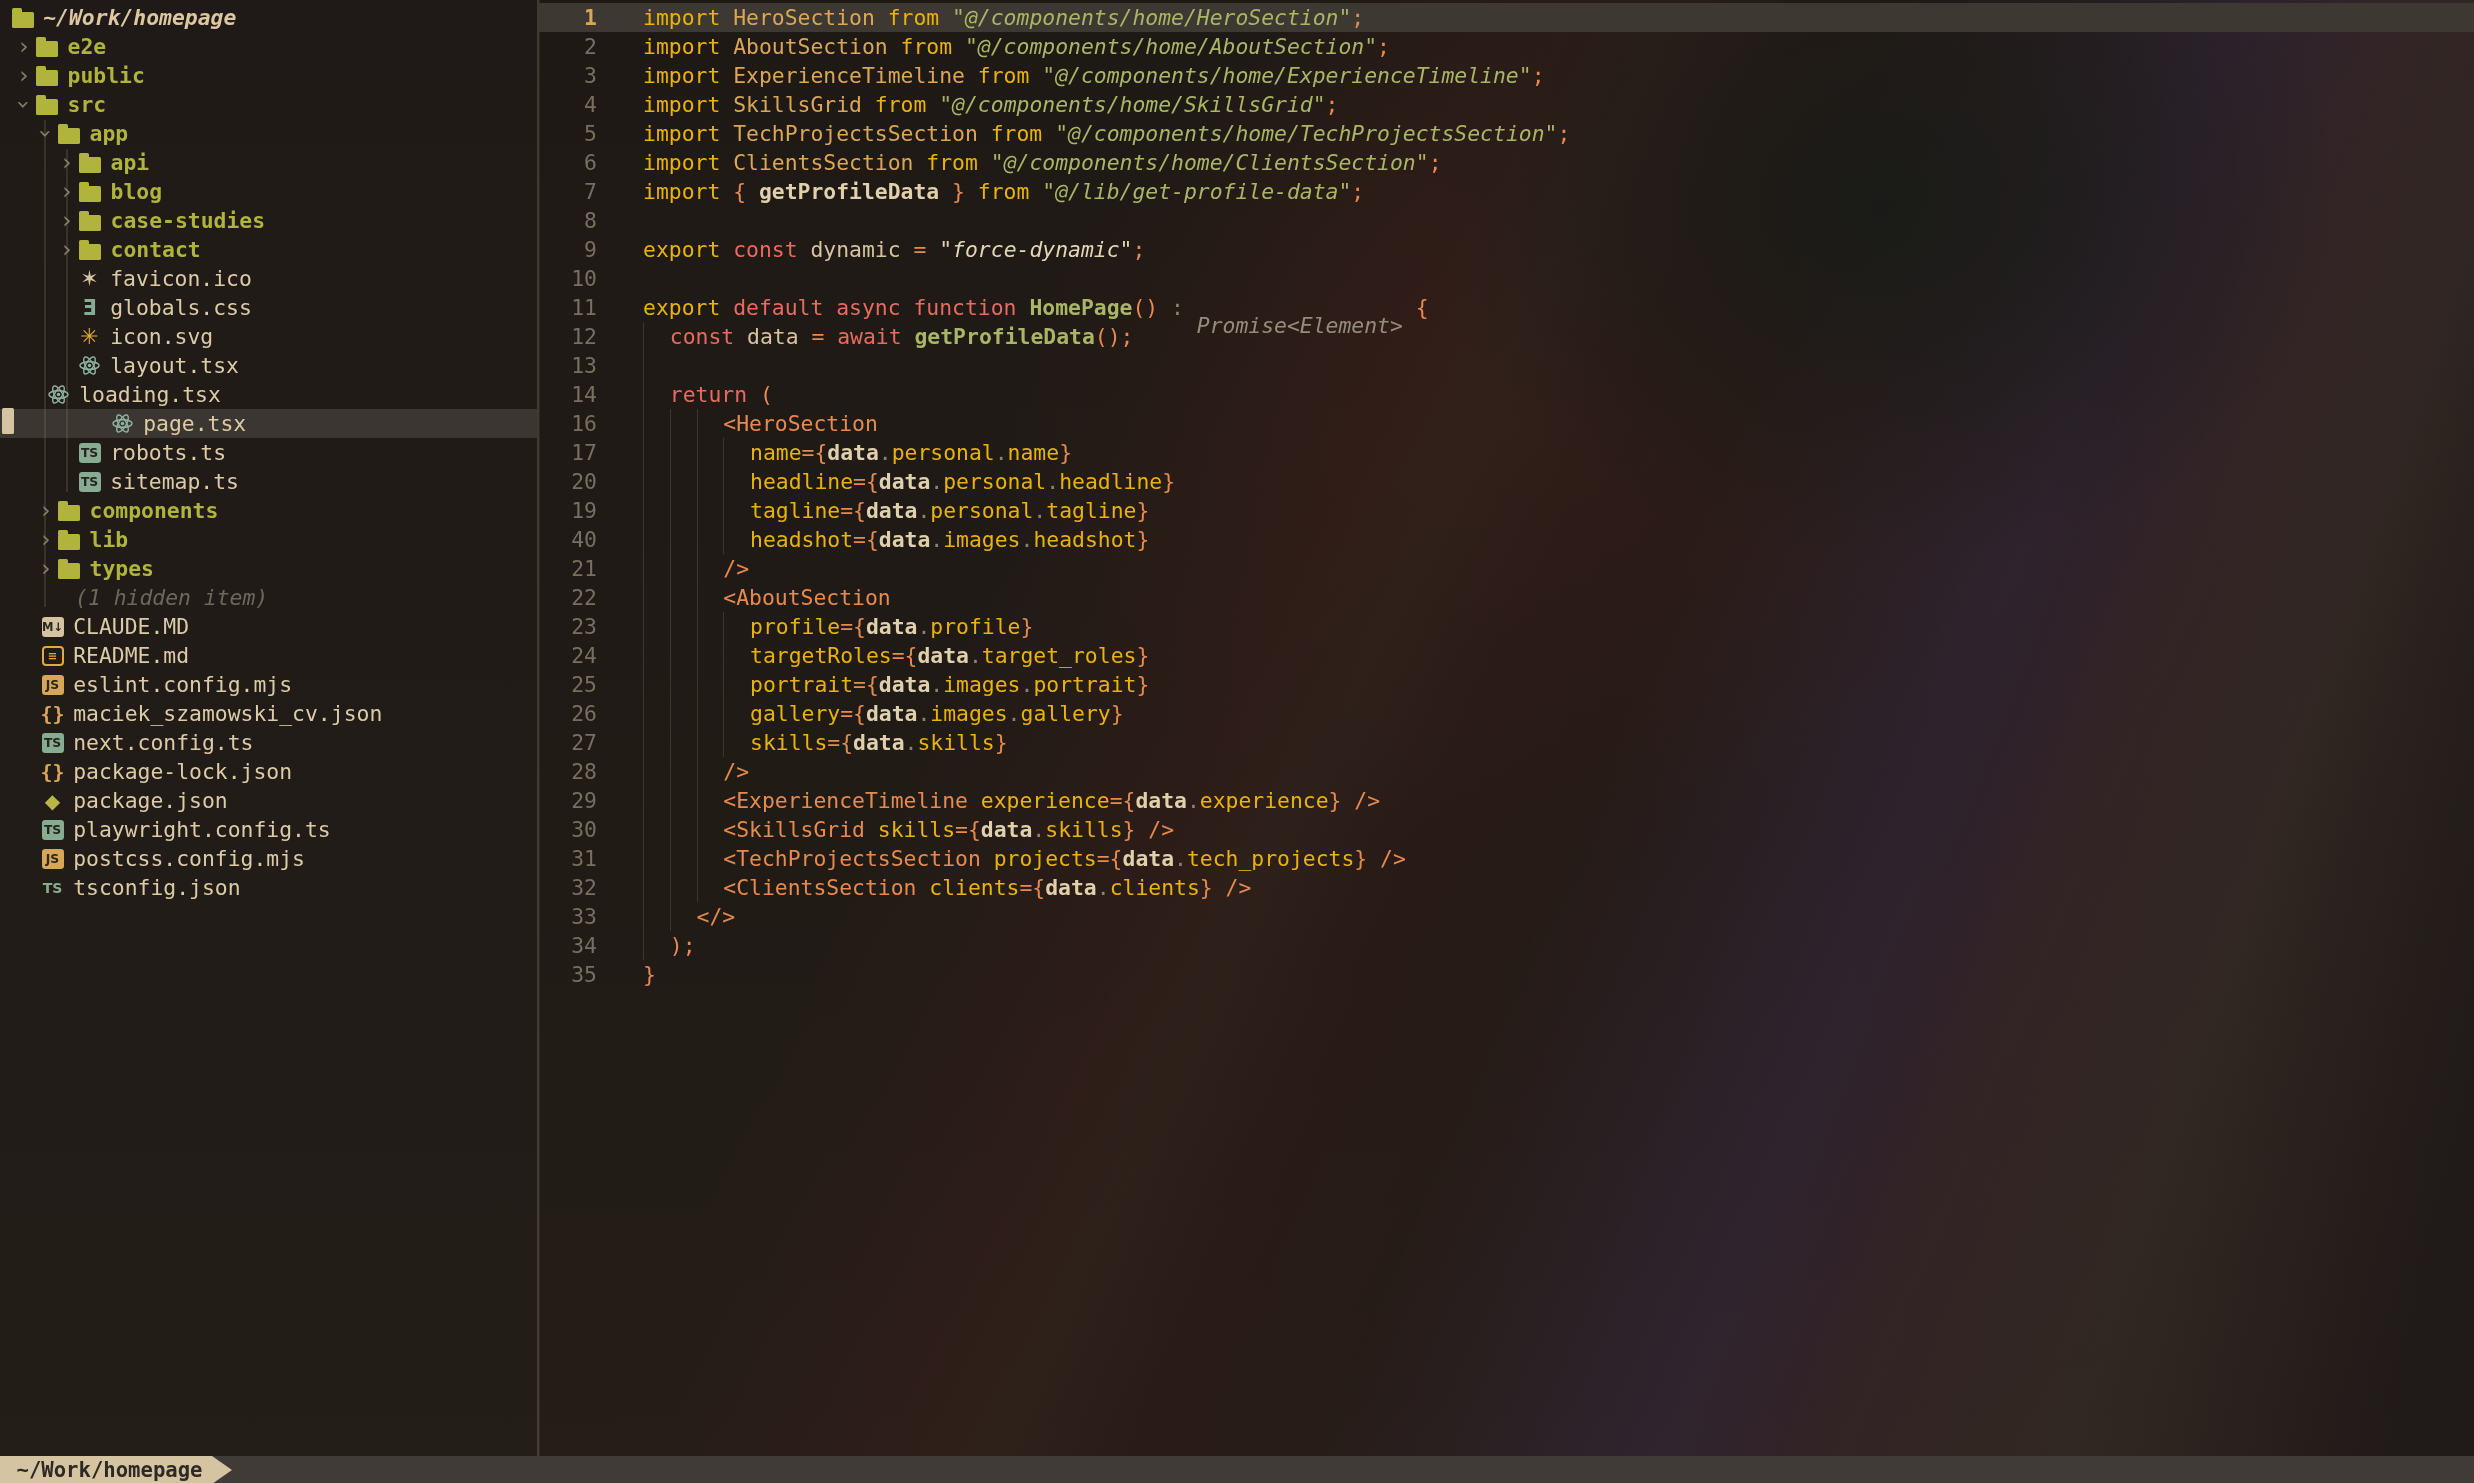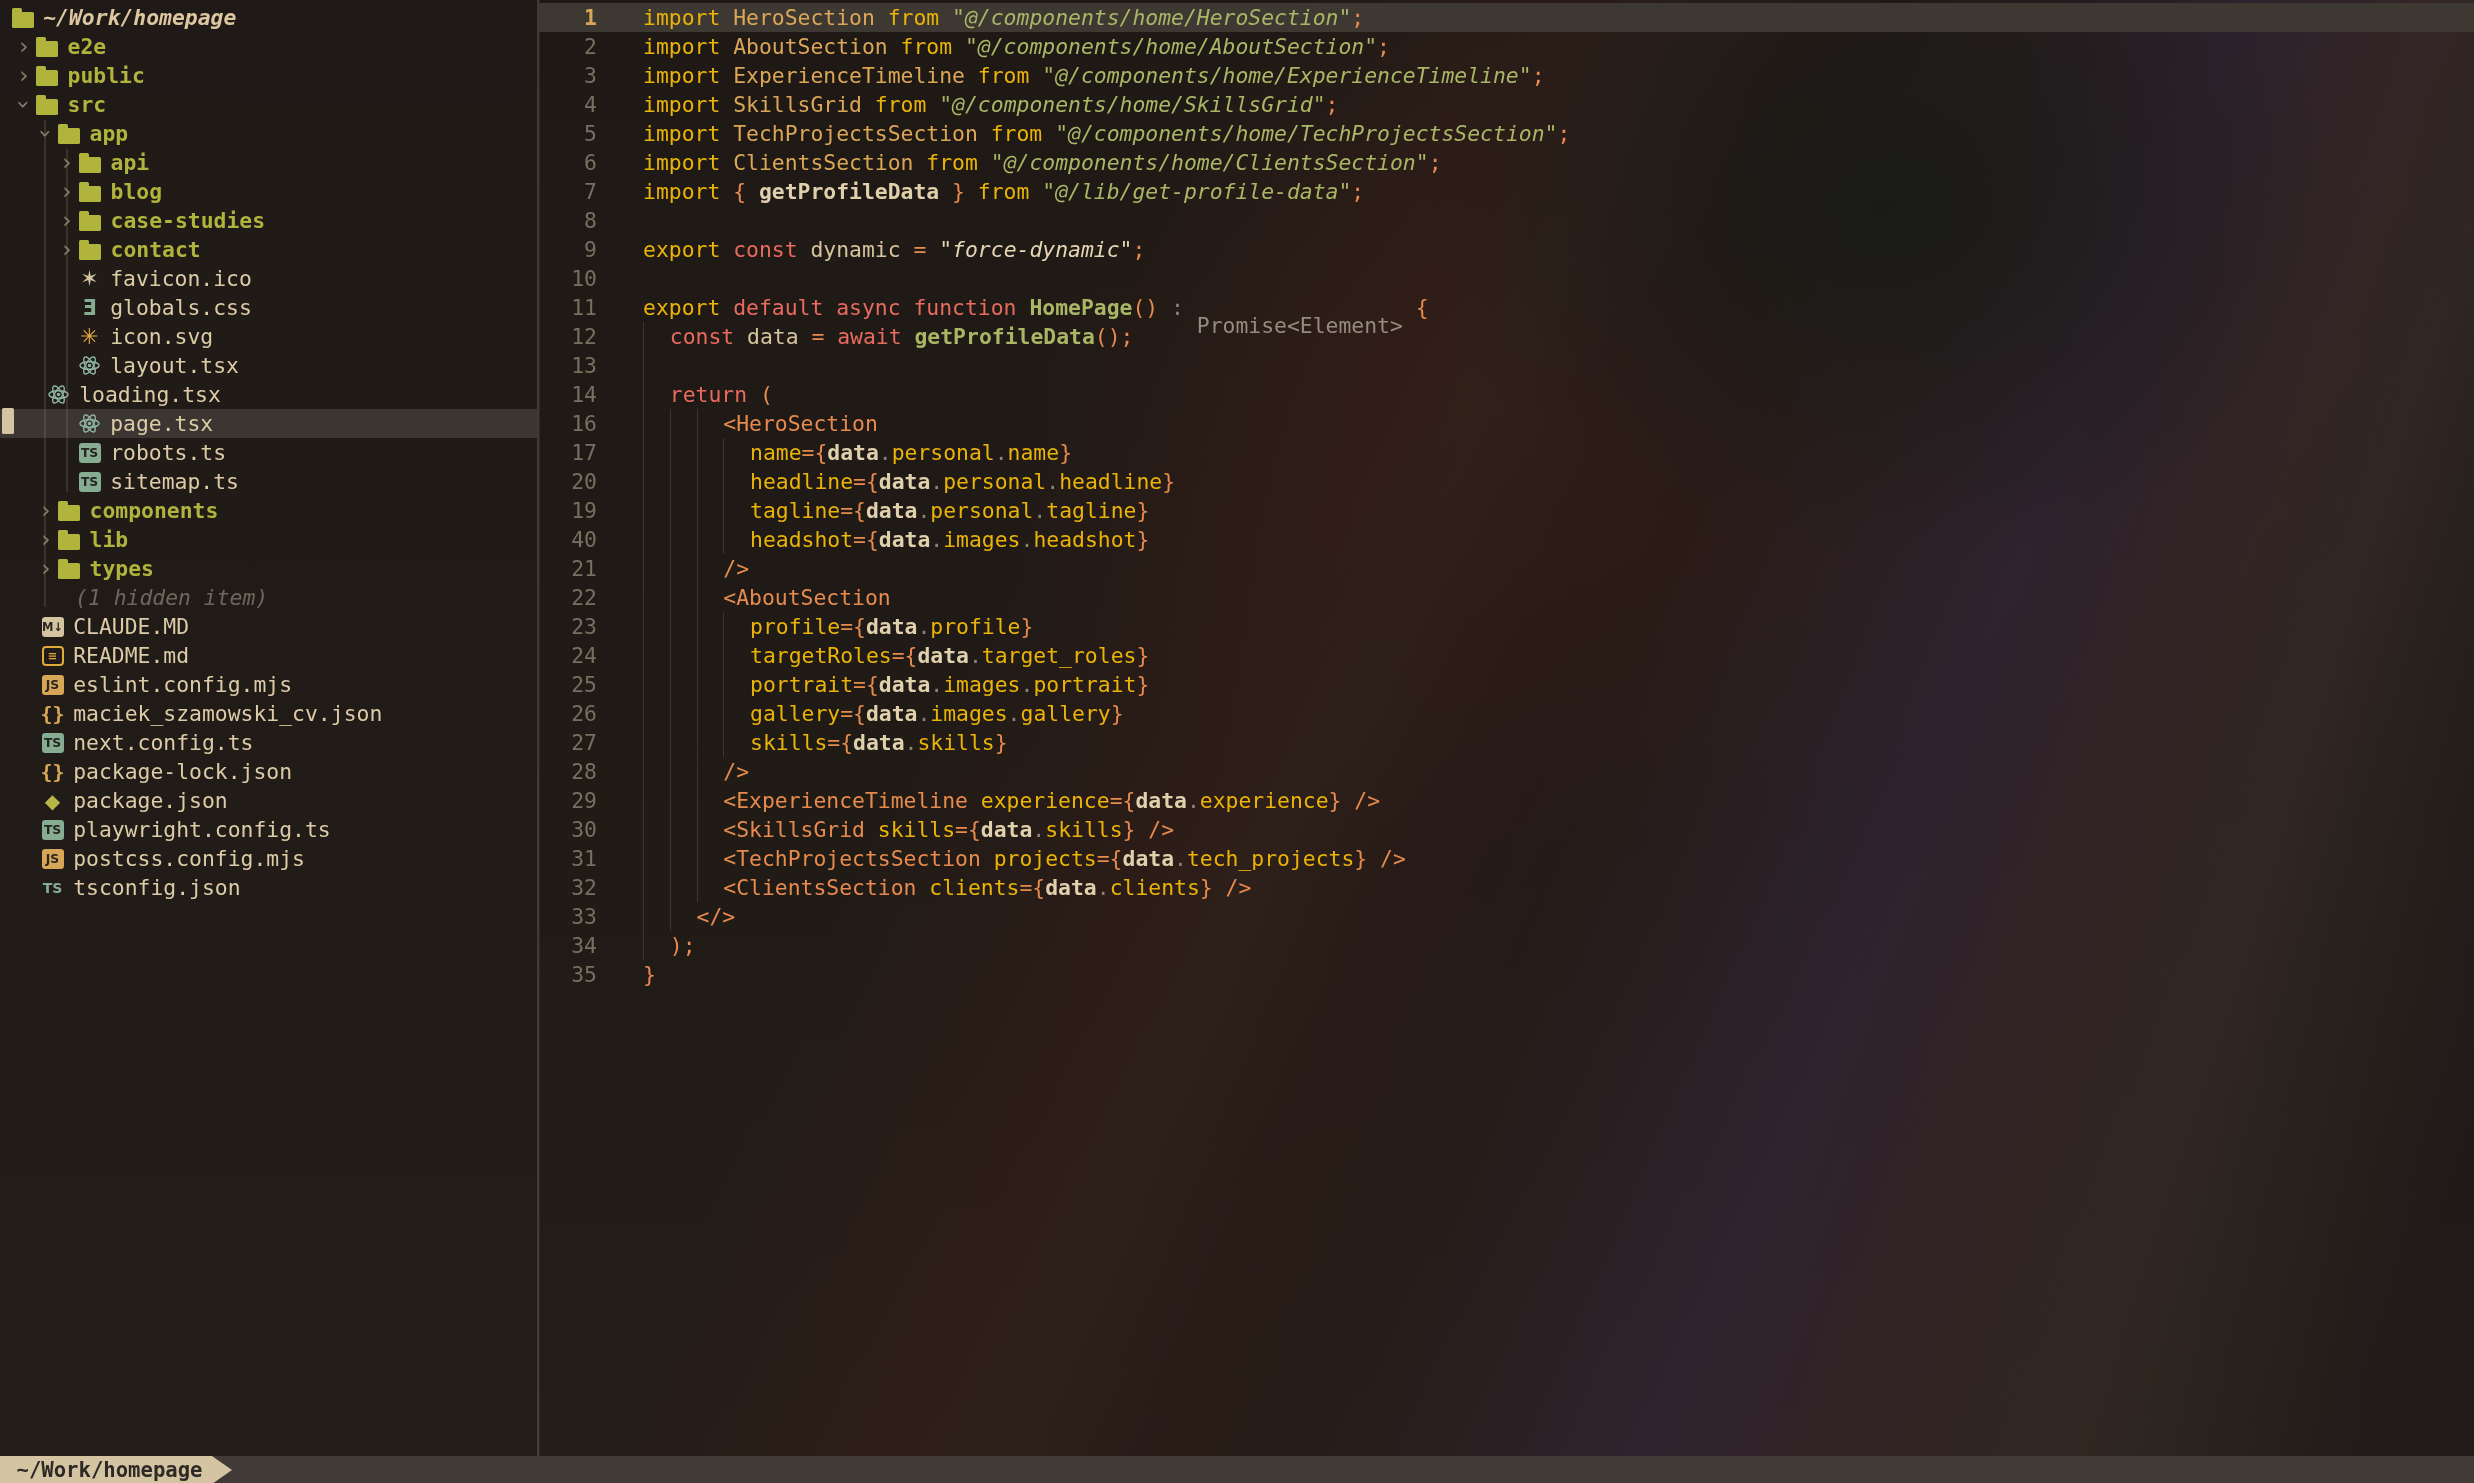--- a/index.html
+++ b/index.html
@@ -61,21 +61,21 @@
   .tk-aq{color:#eab308;}
   .tk-rd{color:#e96a5e;}
   .tk-or{color:#e78a4e;}
   .tk-yl{color:#dca657;}
   .tk-gni{color:#a9b665;font-style:italic;}
   .tk-gnb{color:#a9b665;font-weight:700;}
   .tk-cr{color:#d7c49e;}
   .tk-crb{color:#e0d0ac;font-weight:700;}
   .tk-ci{color:#e6d7b4;font-style:italic;}
   .tk-gy{color:#8a8274;}
-  .tk-gyi{color:#948c7c;margin-top:36px;}
+  .tk-gyi{color:#948c7c;font-style:italic;margin-top:36px;}
   
   .statusbar{position:absolute;left:0;right:0;bottom:0;height:28px;background:#403b36;display:flex;align-items:stretch;}
   .seg{background:#d5c4a1;color:#2d2925;font-weight:700;font-size:20.6px;display:flex;align-items:center;padding:0 10px 0 16.5px;}
   .seg-arrow{width:0;height:0;border-top:14px solid transparent;border-bottom:14px solid transparent;border-left:20px solid #d5c4a1;}
 </style>
 </head>
 <body>
 
 <div class="wallpaper"></div>
 
@@ -181,21 +181,21 @@
               <g fill="none" stroke="#8fb3a1" stroke-width="1.5">
                 <ellipse cx="12" cy="12" rx="10" ry="4"></ellipse>
                 <ellipse cx="12" cy="12" rx="10" ry="4" transform="rotate(60 12 12)"></ellipse>
                 <ellipse cx="12" cy="12" rx="10" ry="4" transform="rotate(-60 12 12)"></ellipse>
               </g>
               <circle cx="12" cy="12" r="1.8" fill="#8fb3a1"></circle>
             </svg>
           </span>
           <span class="tlabel">loading.tsx</span>
         </div>
-        <div class="trow k-file sel" style="padding-left: 77px;">
+        <div class="trow k-file sel" style="padding-left: 110px;">
           <span class="ic">
             <svg width="23" height="23" viewBox="0 0 24 24">
               <g fill="none" stroke="#8fb3a1" stroke-width="1.5">
                 <ellipse cx="12" cy="12" rx="10" ry="4"></ellipse>
                 <ellipse cx="12" cy="12" rx="10" ry="4" transform="rotate(60 12 12)"></ellipse>
                 <ellipse cx="12" cy="12" rx="10" ry="4" transform="rotate(-60 12 12)"></ellipse>
               </g>
               <circle cx="12" cy="12" r="1.8" fill="#8fb3a1"></circle>
             </svg>
           </span>

